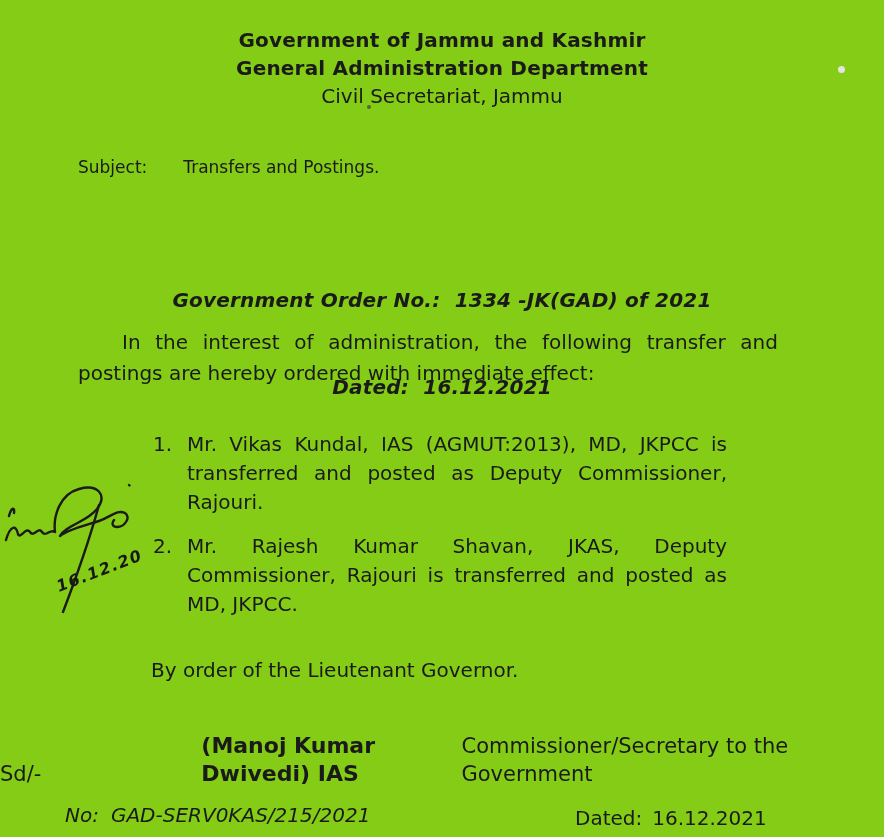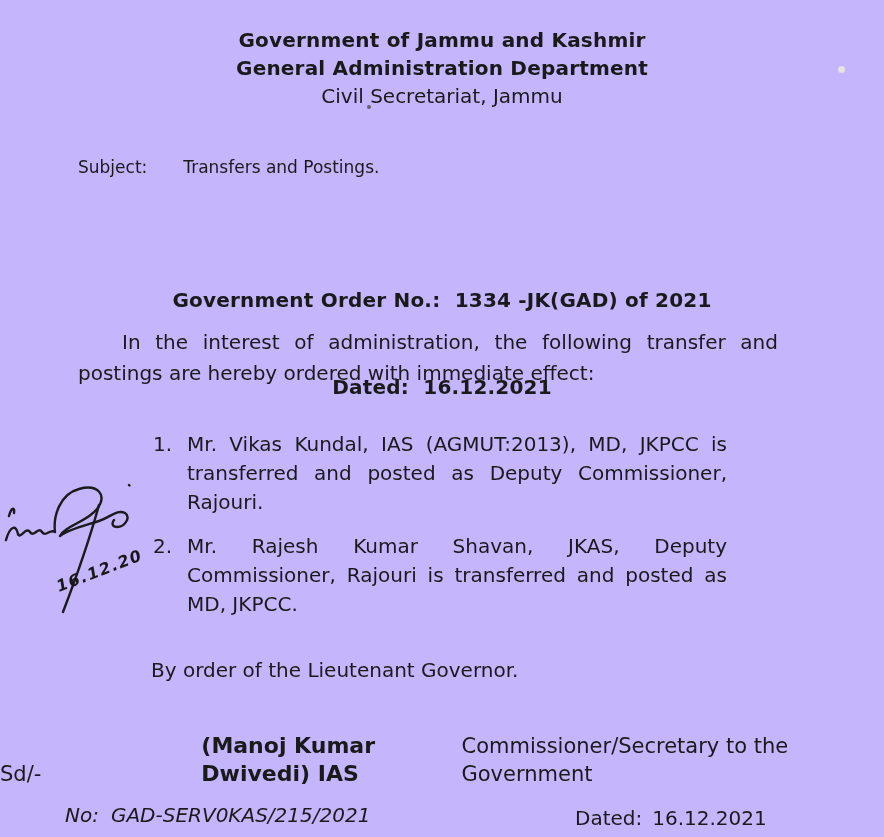--- a/index.html
+++ b/index.html
@@ -4,21 +4,21 @@
 <style>
   html, body {
     margin: 0;
     padding: 0;
     background: #ffffff;
   }
   .page {
     position: relative;
     width: 884px;
     height: 837px;
-    background: #c4b5fd;
+    background: #84cc16;
     font-family: "DejaVu Sans", "Liberation Sans", sans-serif;
     color: #1a1a1a;
     overflow: hidden;
   }
   .header {
     position: absolute;
     top: 26px;
     left: 0;
     right: 0;
     text-align: center;
@@ -38,20 +38,21 @@
     position: absolute;
     top: 228px;
     left: 0;
     right: 0;
     text-align: center;
     font-weight: bold;
     font-size: 20px;
     line-height: 29px;
     white-space: pre-wrap;
     letter-spacing: 0.2px;
+    font-style: italic;
   }
   .body-paragraph {
     position: absolute;
     top: 327px;
     left: 78px;
     width: 700px;
     font-size: 20px;
     line-height: 31px;
     text-align: justify;
     text-indent: 44px;

